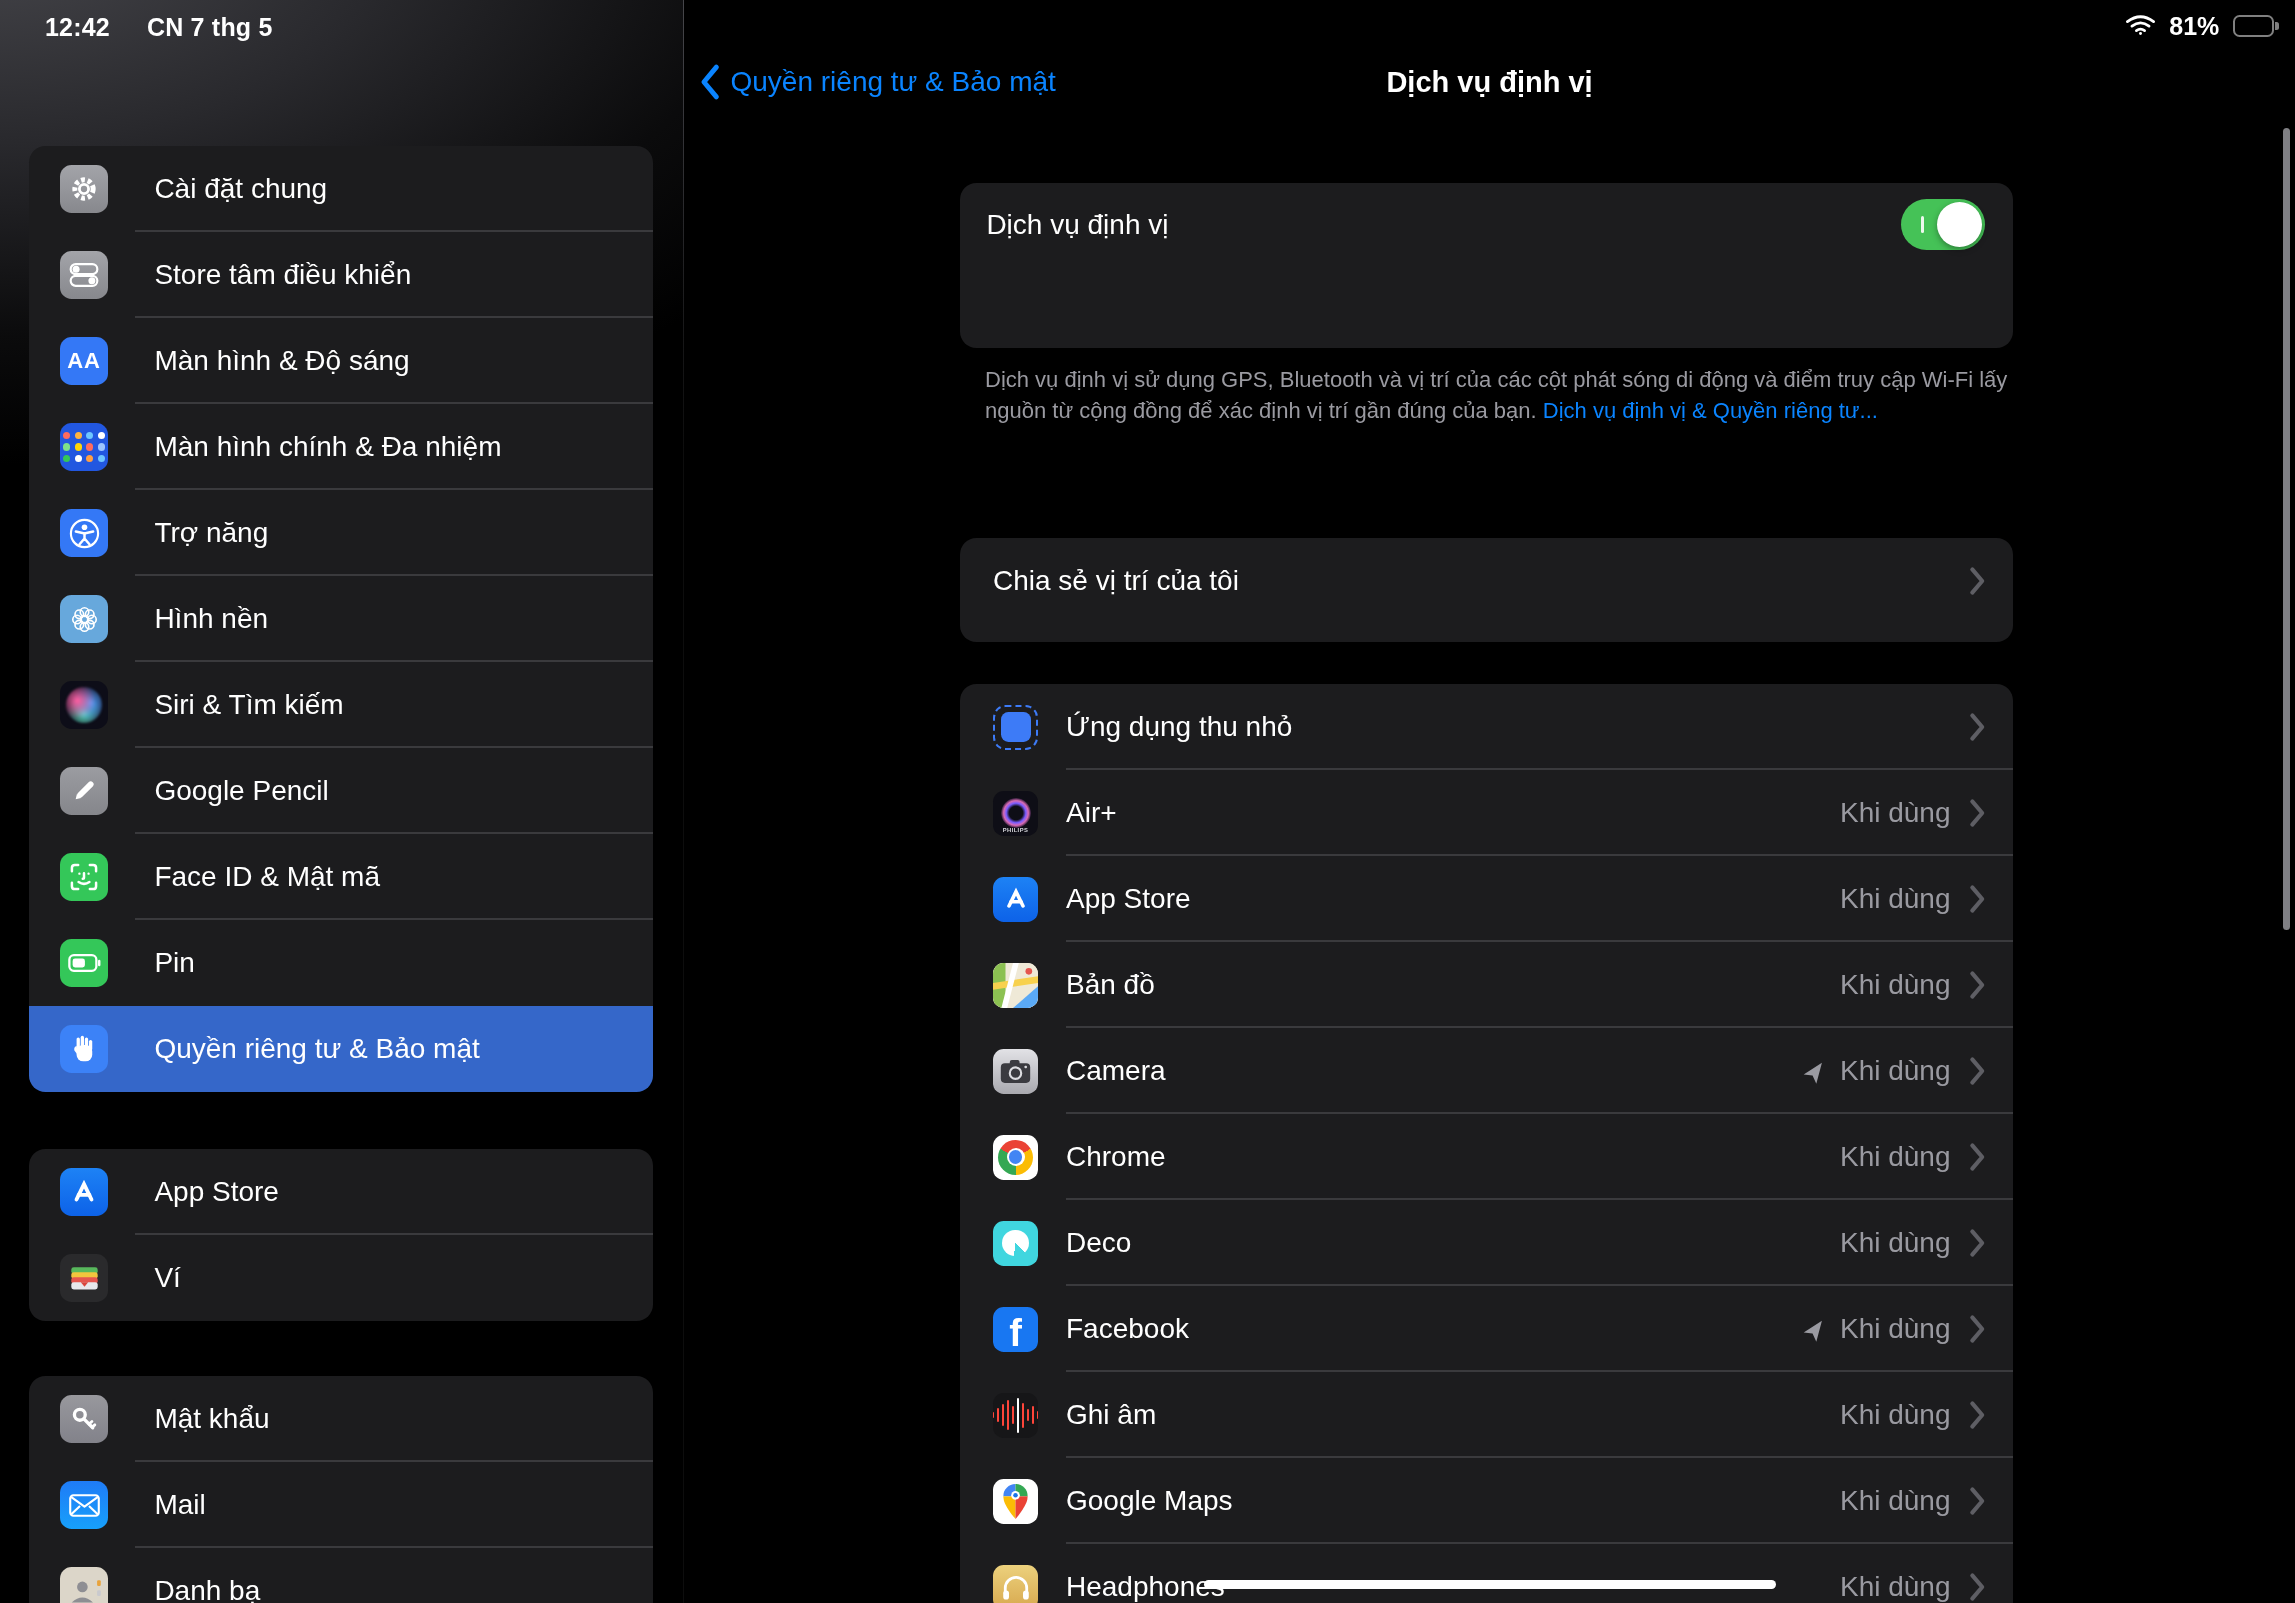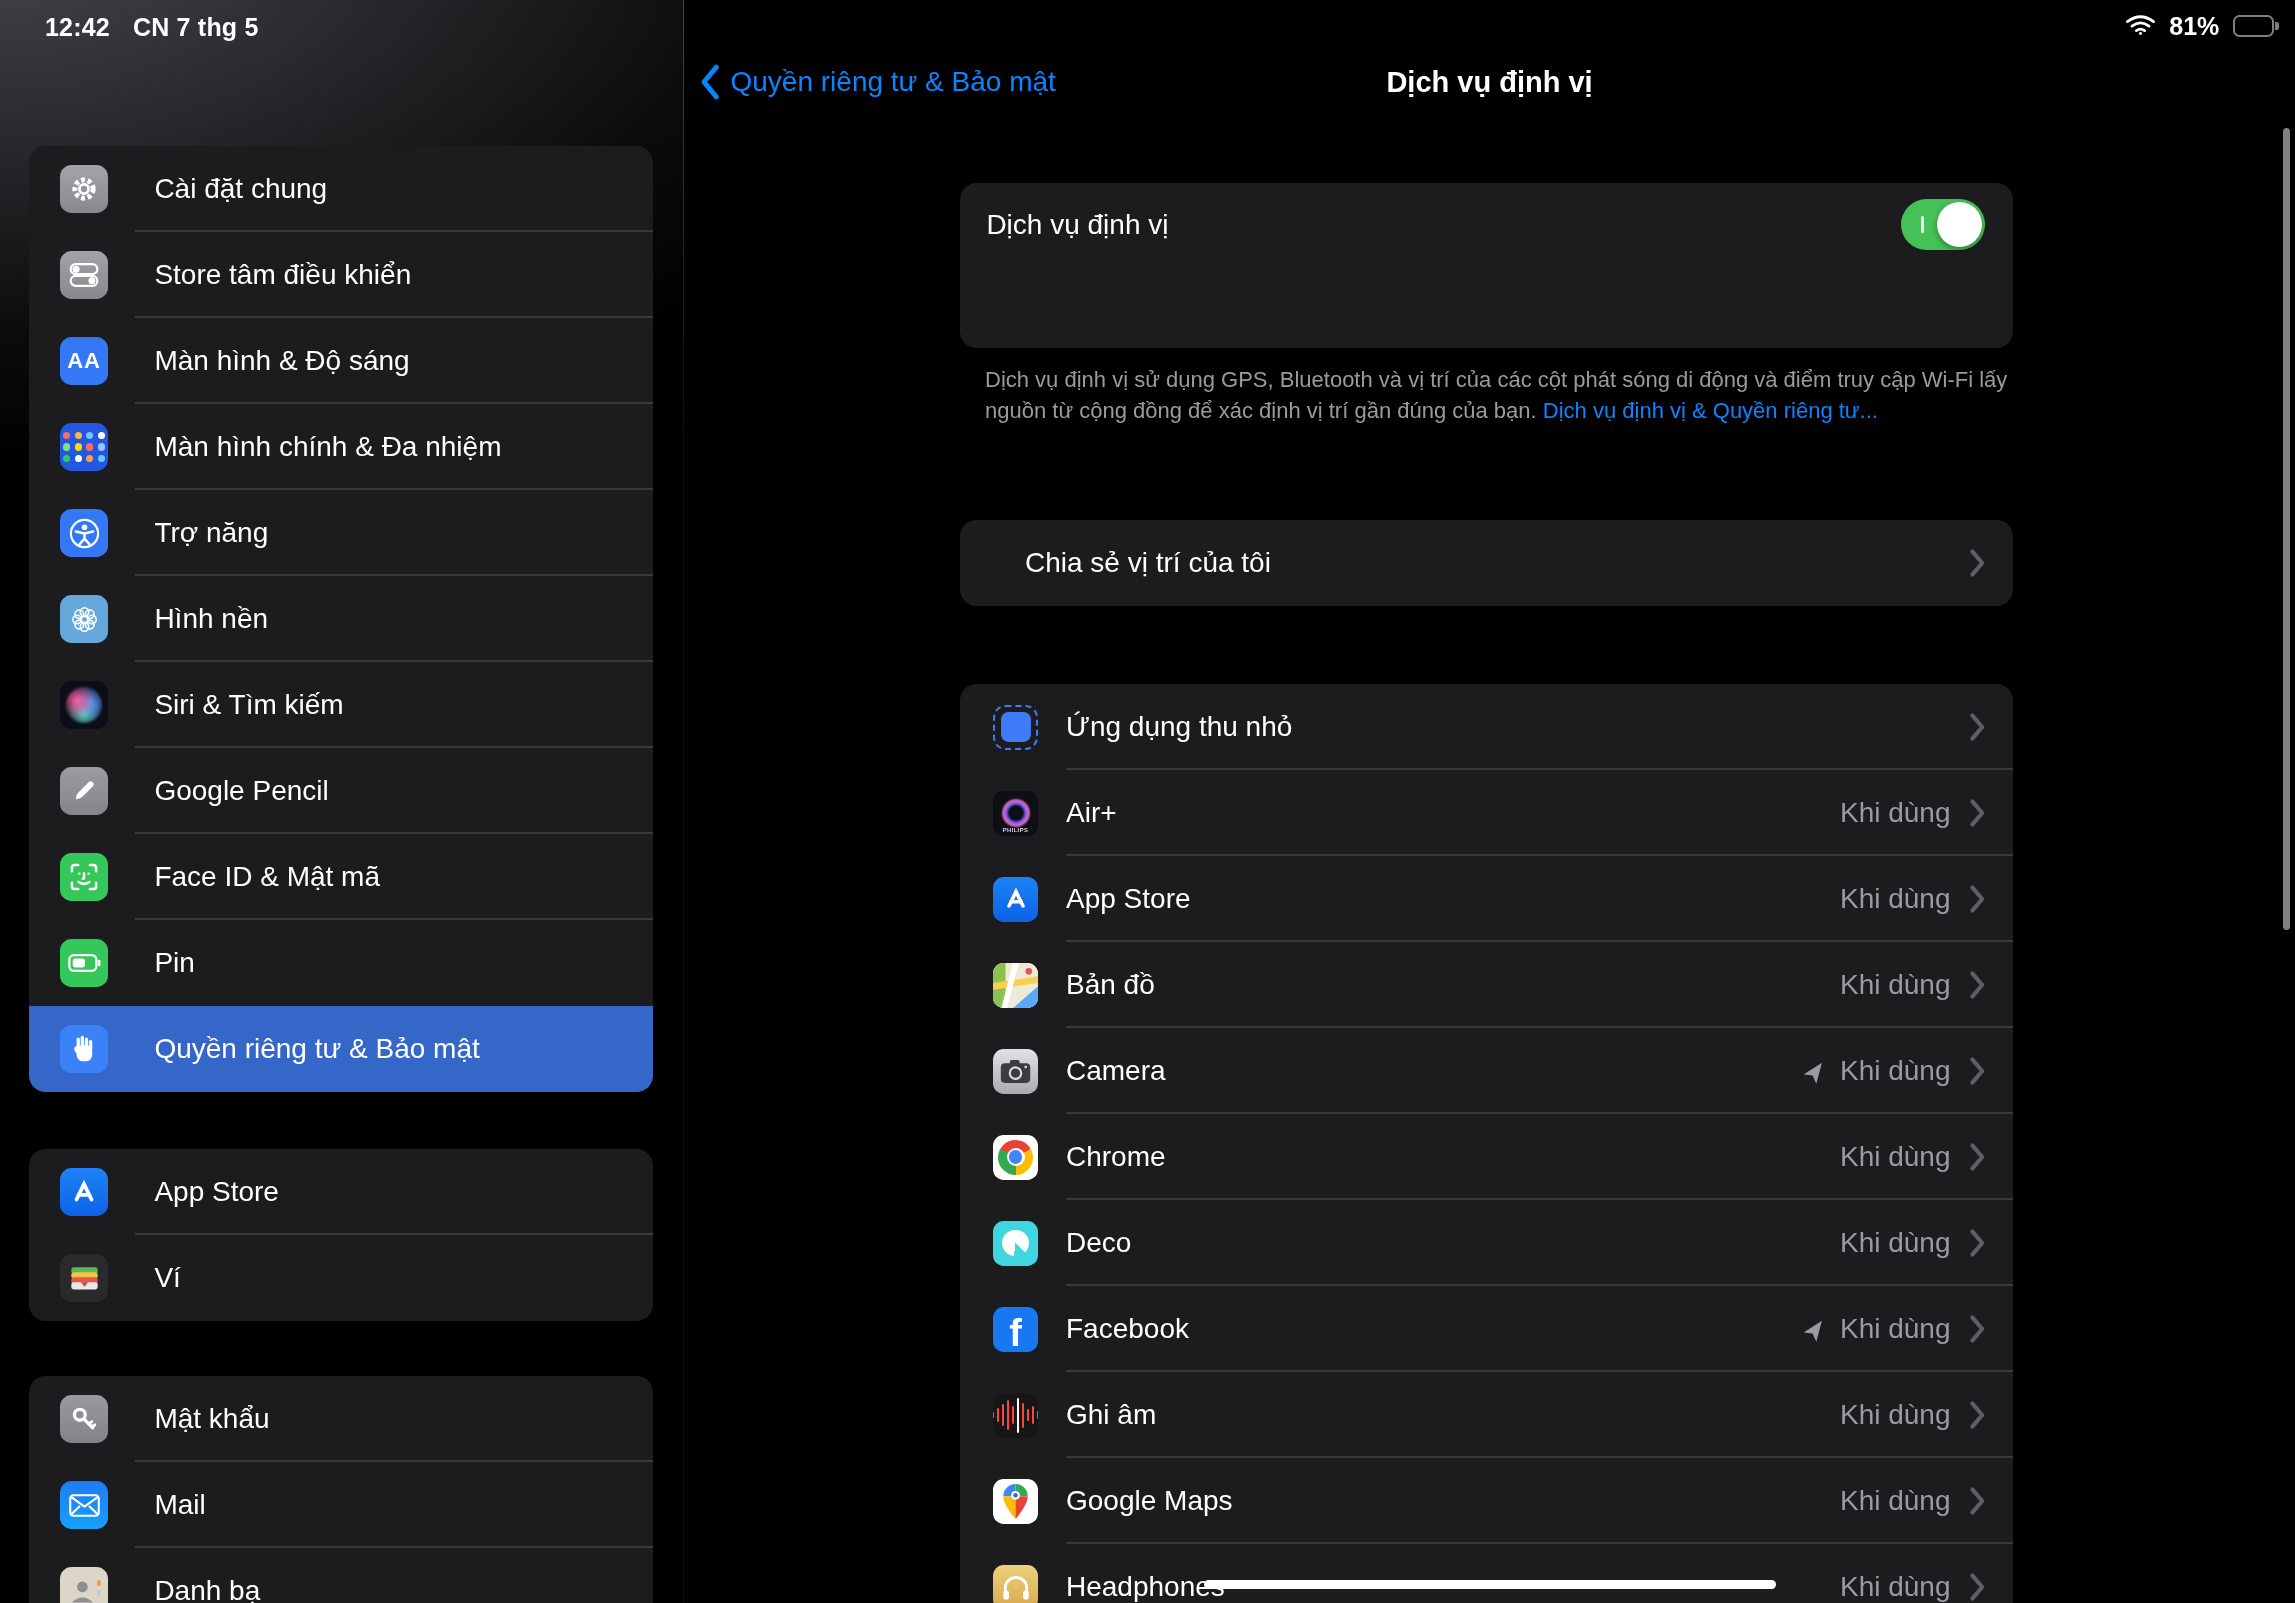--- a/index.html
+++ b/index.html
@@ -5,21 +5,21 @@
 <style>
   * { margin:0; padding:0; box-sizing:border-box; }
   html,body { width:2295px; height:1603px; overflow:hidden; background:#000;
     font-family:"Liberation Sans","DejaVu Sans",sans-serif; -webkit-font-smoothing:antialiased; }
   .screen { position:relative; width:2295px; height:1603px; background:#000; }
 
   
   .sidebar { position:absolute; left:0; top:0; width:684px; height:1603px;
     background:radial-gradient(1239px 645px at -2% -4%, #46464b 0%, #29292d 32%, #0b0b0c 62%, #000 82%);
     border-right:1.7px solid rgba(255,255,255,0.05); }
-  .status-left { position:absolute; top:13.2px; left:45px; display:flex; gap:23px;
+  .status-left { position:absolute; top:13.2px; left:45px; display:flex; gap:37px;
     font-size:25px; font-weight:600; color:#fff; letter-spacing:0.2px;text-align:right; }
   .sb-title { position:absolute; top:59px; left:0; width:100%; text-align:center;
     font-size:31px; font-weight:700; color:#fff; }
 
   .card { position:absolute; left:29px; width:624px; background:#1c1c1e; border-radius:16.5px; }
   .c1 { top:146px; height:945px; }
   .c2 { top:1149px; height:172px; }
   .c3 { top:1376px; height:258px; }
 
   .row { position:relative; height:86px; display:flex; align-items:center; padding:0 25px 0 31px; }
@@ -68,21 +68,21 @@
   .batt .fill { height:100%; width:81%; background:#fff; border-radius:2.5px; }
   .batt .nub { width:3.3px; height:8.3px; background:rgba(255,255,255,.5); border-radius:0 2.5px 2.5px 0; margin-left:1.7px; }
 
   .nav-back { position:absolute; top:63px; left:15px; display:flex; align-items:center; gap:10px; cursor:default; }
   .nav-back .txt { font-size:28px; color:#0a84ff; }
   .nav-title { position:absolute; top:66px; left:0; width:100%; text-align:center;
     font-size:29px; font-weight:700; color:#fff; }
 
   .pcard { position:absolute; left:276px; width:1053px; background:#1c1c1e; border-radius:16.5px; }
   .g1 { top:183px; height:165px; }
-  .g2 { top:520px; height:86px;padding-left:32px; }
+  .g2 { top:538px; height:104px; }
   .g3 { top:684px; height:945px; }
 
   .prow { position:relative; height:86px; display:flex; align-items:center; padding:0 28px 0 33px; }
   .g1 .prow { height:83px; padding-left:26.4px; }
   .prow .lbl { font-size:28px; color:#fff; white-space:nowrap; }
   .prow .spacer { flex:1; }
   .prow .val { font-size:28px; color:#9a9aa1; margin-right:18px; white-space:nowrap; }
   .g3 .prow:not(:last-child)::after { content:""; position:absolute; left:106px; right:0; bottom:0;
     height:1.7px; background:rgba(84,84,88,.55); }
   .g1 .prow:not(:last-child)::after { content:""; position:absolute; left:26.4px; right:0; bottom:0;

